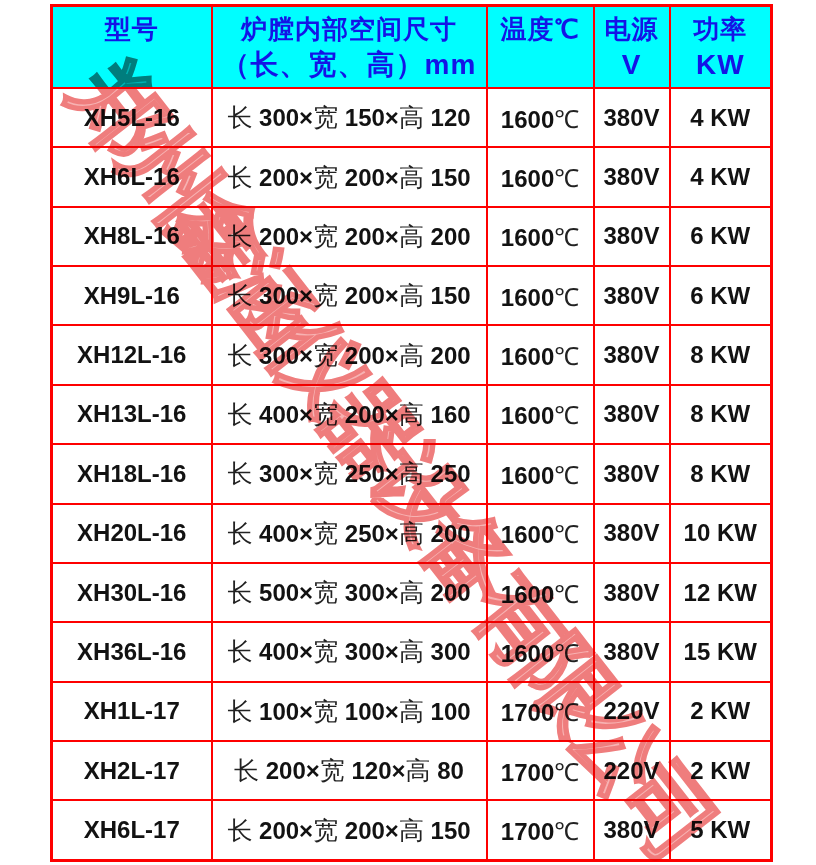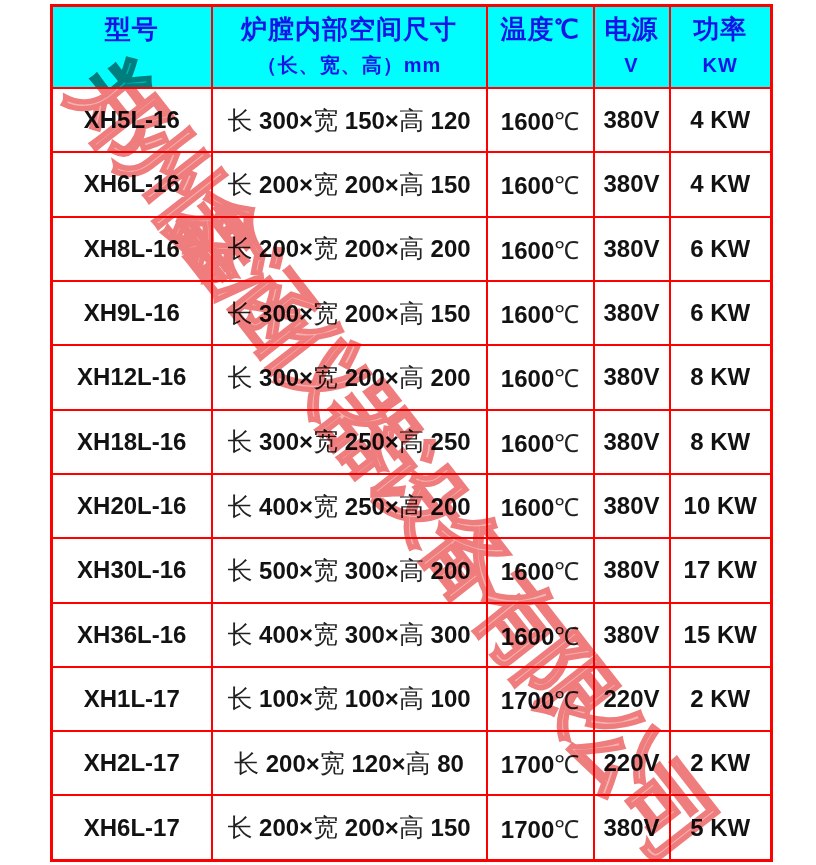--- a/index.html
+++ b/index.html
@@ -39,21 +39,21 @@
     font-weight: bold;
     height: 80px;
   }
   .hline1 {
     font-size: 26px;
     line-height: 36px;
     margin-top: 0;
     letter-spacing: 1px;
   }
   .hline2 {
-    font-size: 20px;
+    font-size: 28px;
     line-height: 36px;
     min-height: 36px;
     letter-spacing: 1px;
   }
 
   tbody td {
     height: 43px;
     color: #121212;
     font-weight: bold;
     font-size: 24px;
@@ -153,39 +153,46 @@
           <td>6 KW</td>
         </tr>
         <tr>
           <td>XH12L-16</td>
           <td><span class="cjk">长</span> 300×<span class="cjk">宽</span> 200×<span class="cjk">高</span> 200</td>
           <td>1600<span class="cjk">℃</span></td>
           <td>380V</td>
           <td>8 KW</td>
         </tr>
         <tr>
+          <td>XH13L-16</td>
+          <td><span class="cjk">长</span> 400×<span class="cjk">宽</span> 200×<span class="cjk">高</span> 160</td>
+          <td>1600<span class="cjk">℃</span></td>
+          <td>380V</td>
+          <td>8 KW</td>
+        </tr>
+        <tr>
           <td>XH18L-16</td>
           <td><span class="cjk">长</span> 300×<span class="cjk">宽</span> 250×<span class="cjk">高</span> 250</td>
           <td>1600<span class="cjk">℃</span></td>
           <td>380V</td>
           <td>8 KW</td>
         </tr>
         <tr>
           <td>XH20L-16</td>
           <td><span class="cjk">长</span> 400×<span class="cjk">宽</span> 250×<span class="cjk">高</span> 200</td>
           <td>1600<span class="cjk">℃</span></td>
           <td>380V</td>
           <td>10 KW</td>
         </tr>
         <tr>
           <td>XH30L-16</td>
           <td><span class="cjk">长</span> 500×<span class="cjk">宽</span> 300×<span class="cjk">高</span> 200</td>
           <td>1600<span class="cjk">℃</span></td>
           <td>380V</td>
-          <td>17 KW</td>
+          <td>12 KW</td>
         </tr>
         <tr>
           <td>XH36L-16</td>
           <td><span class="cjk">长</span> 400×<span class="cjk">宽</span> 300×<span class="cjk">高</span> 300</td>
           <td>1600<span class="cjk">℃</span></td>
           <td>380V</td>
           <td>15 KW</td>
         </tr>
         <tr>
           <td>XH1L-17</td>

